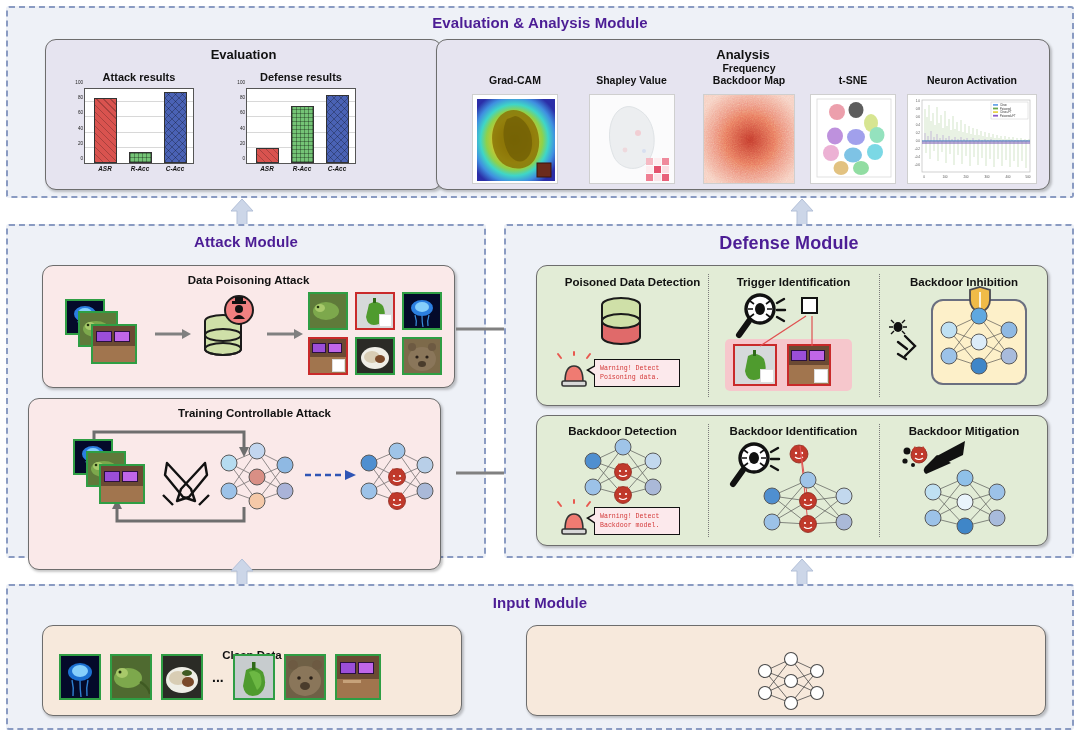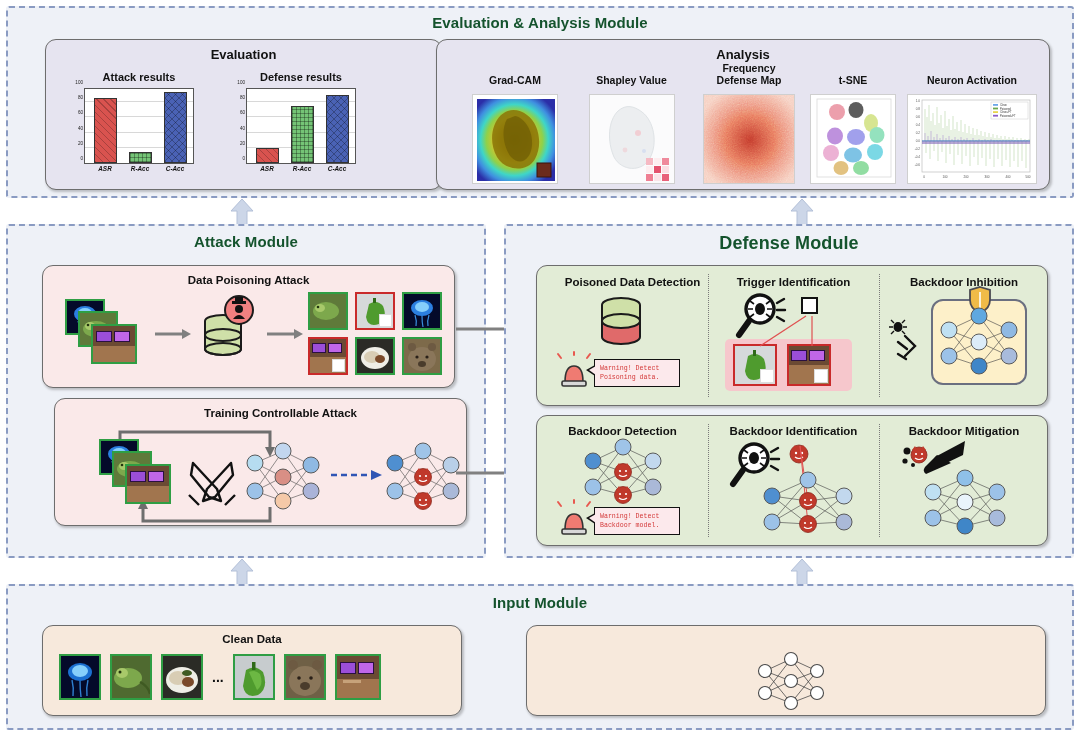--- a/index.html
+++ b/index.html
@@ -14,21 +14,21 @@
   
   .module {
     position: absolute;
     background: #eef1f7;
     border: 2px dashed #8a9bc2;
     border-radius: 3px;
   }
   .module-title {
     text-align: center;
     font-weight: bold;
-    color: #14532d;
+    color: #4c1d95;
     letter-spacing: .1px;
   }
 
   
   .panel {
     position: absolute;
     border: 1.4px solid #6d6d6d;
     border-radius: 11px;
     box-shadow: 1.5px 2px 2.5px rgba(0,0,0,.22);
   }
@@ -221,21 +221,21 @@
             <rect x="56" y="79" width="7" height="7" fill="#ef7f93"></rect>
               <rect x="64" y="79" width="7" height="7" fill="#fbe5e9"></rect>
               <rect x="72" y="79" width="7" height="7" fill="#e8617a"></rect>
           </g>
         </svg>
       </div>
     </div>
 
     <div style="position:absolute; left:252px; top:22px; width:120px;">
       <div class="thumb-cap">Frequency</div>
-      <div class="thumb-cap">Defense Map</div>
+      <div class="thumb-cap">Backdoor Map</div>
       <div class="thumb" style="width:92px;height:90px;margin:8px auto 0;">
         <svg width="92" height="90" viewBox="0 0 92 90">
           <defs>
             <radialGradient id="freqg" cx="50%" cy="50%" r="60%">
               <stop offset="0%" stop-color="#c0392b"></stop>
                 <stop offset="45%" stop-color="#e8775c"></stop>
               <stop offset="100%" stop-color="#f6cfc0"></stop>
             </radialGradient>
             <filter id="noise">
                 <feTurbulence type="fractalNoise" baseFrequency="0.85" numOctaves="4" result="n"></feTurbulence>
@@ -449,21 +449,21 @@
             <circle cx="8" cy="8" r="4" fill="#6d5a42"></circle>
           <circle cx="28" cy="8" r="4" fill="#6d5a42"></circle>
             <circle cx="13" cy="18" r="1.6" fill="#2a2018"></circle>
           <circle cx="23" cy="18" r="1.6" fill="#2a2018"></circle>
             <ellipse cx="18" cy="25" rx="4" ry="3" fill="#4a3c2c"></ellipse>
           </svg>
       </div>
     </div>
   </div>
 
-  <div class="panel pink" style="left:46px; top:172px; width:413px; height:128px;padding-left:40px;">
+  <div class="panel pink" style="left:20px; top:172px; width:413px; height:172px;padding-left:40px;">
     <div class="panel-title" style="font-size:11.5px; margin-top:8px;">Training Controllable Attack</div>
 
     <svg style="position:absolute;left:0;top:0;" width="413" height="148" viewBox="0 0 413 148">
       <g stroke="#6e6e6e" stroke-width="3" fill="none">
         <path d="M65 46 L65 33 L215 33 L215 48"></path>
         <path d="M215 108 L215 122 L88 122 L88 110"></path>
       </g>
       <polygon points="210,48 220,48 215,58" fill="#6e6e6e"></polygon>
       <polygon points="83,110 93,110 88,100" fill="#6e6e6e"></polygon>
     </svg>
@@ -865,21 +865,21 @@
   <polygon points="12,0 23,12 17,12 17,26 7,26 7,12 1,12" fill="#ccd6e8" stroke="#b3c0d8" stroke-width="1"></polygon>
 </svg>
 <svg class="up-arrow" style="left:790px; top:559px;" viewBox="0 0 24 26">
   <polygon points="12,0 23,12 17,12 17,26 7,26 7,12 1,12" fill="#ccd6e8" stroke="#b3c0d8" stroke-width="1"></polygon>
 </svg>
 
 <div class="module" style="left:6px; top:584px; width:1068px; height:146px;">
   <div class="module-title" style="font-size:15px; margin-top:8px;">Input Module</div>
 
   <div class="panel beige" style="left:34px; top:39px; width:420px; height:91px;">
-    <div class="panel-title" style="font-size:11.5px; margin-top:7px;">Clean Data</div>
+    <div class="panel-title" style="font-size:11.5px; margin-top:23px;">Clean Data</div>
     <div style="position:absolute;left:16px;top:28px;display:flex;align-items:center;gap:9px;">
       <div style="border:2.2px solid #2f9e44;width:42px;height:46px;overflow:hidden;">
         <svg width="38" height="42" viewBox="0 0 38 42">
             <rect width="38" height="42" fill="#040a2a"></rect>
           <ellipse cx="19" cy="16" rx="12" ry="9" fill="#1b6fd0"></ellipse>
             <ellipse cx="19" cy="15" rx="8" ry="6" fill="#86cffb"></ellipse>
           <path d="M11 24 q2 8 1 16 M19 25 q0 8 1 16 M27 24 q-2 8 -1 16" stroke="#2f7fd0" stroke-width="1.4" fill="none"></path>
           </svg>
       </div>
       <div style="border:2.2px solid #2f9e44;width:42px;height:46px;overflow:hidden;">

